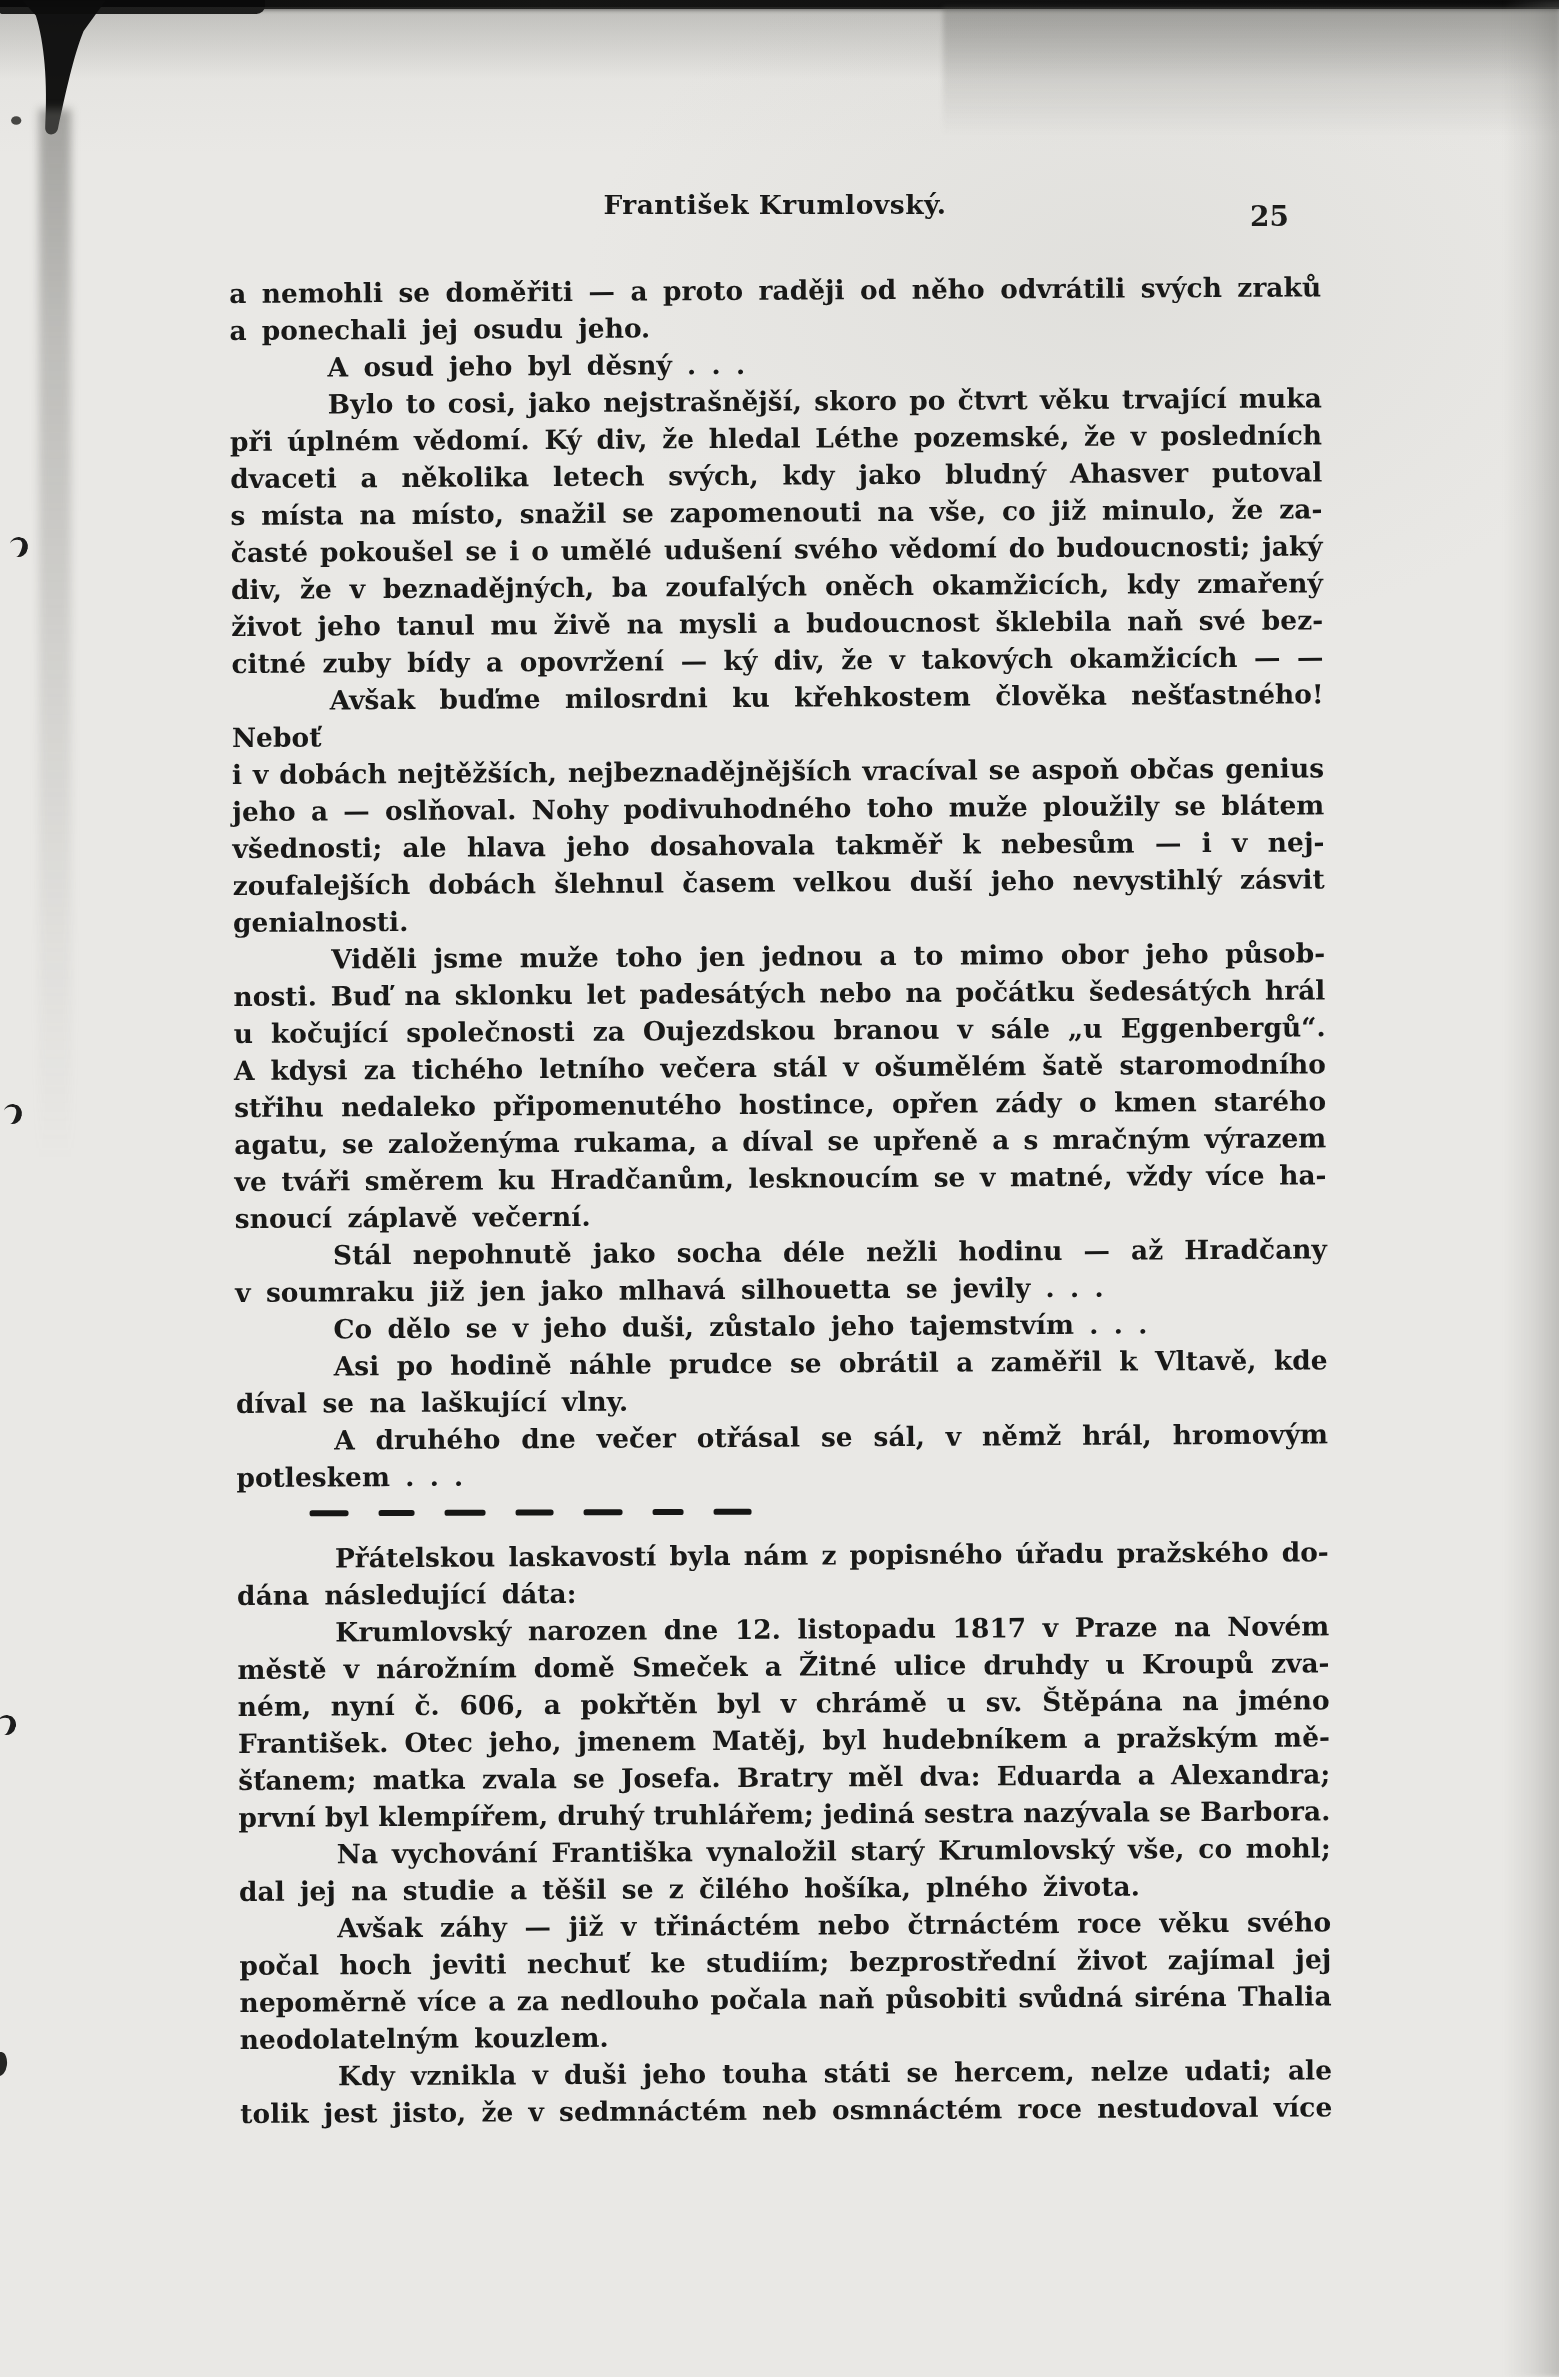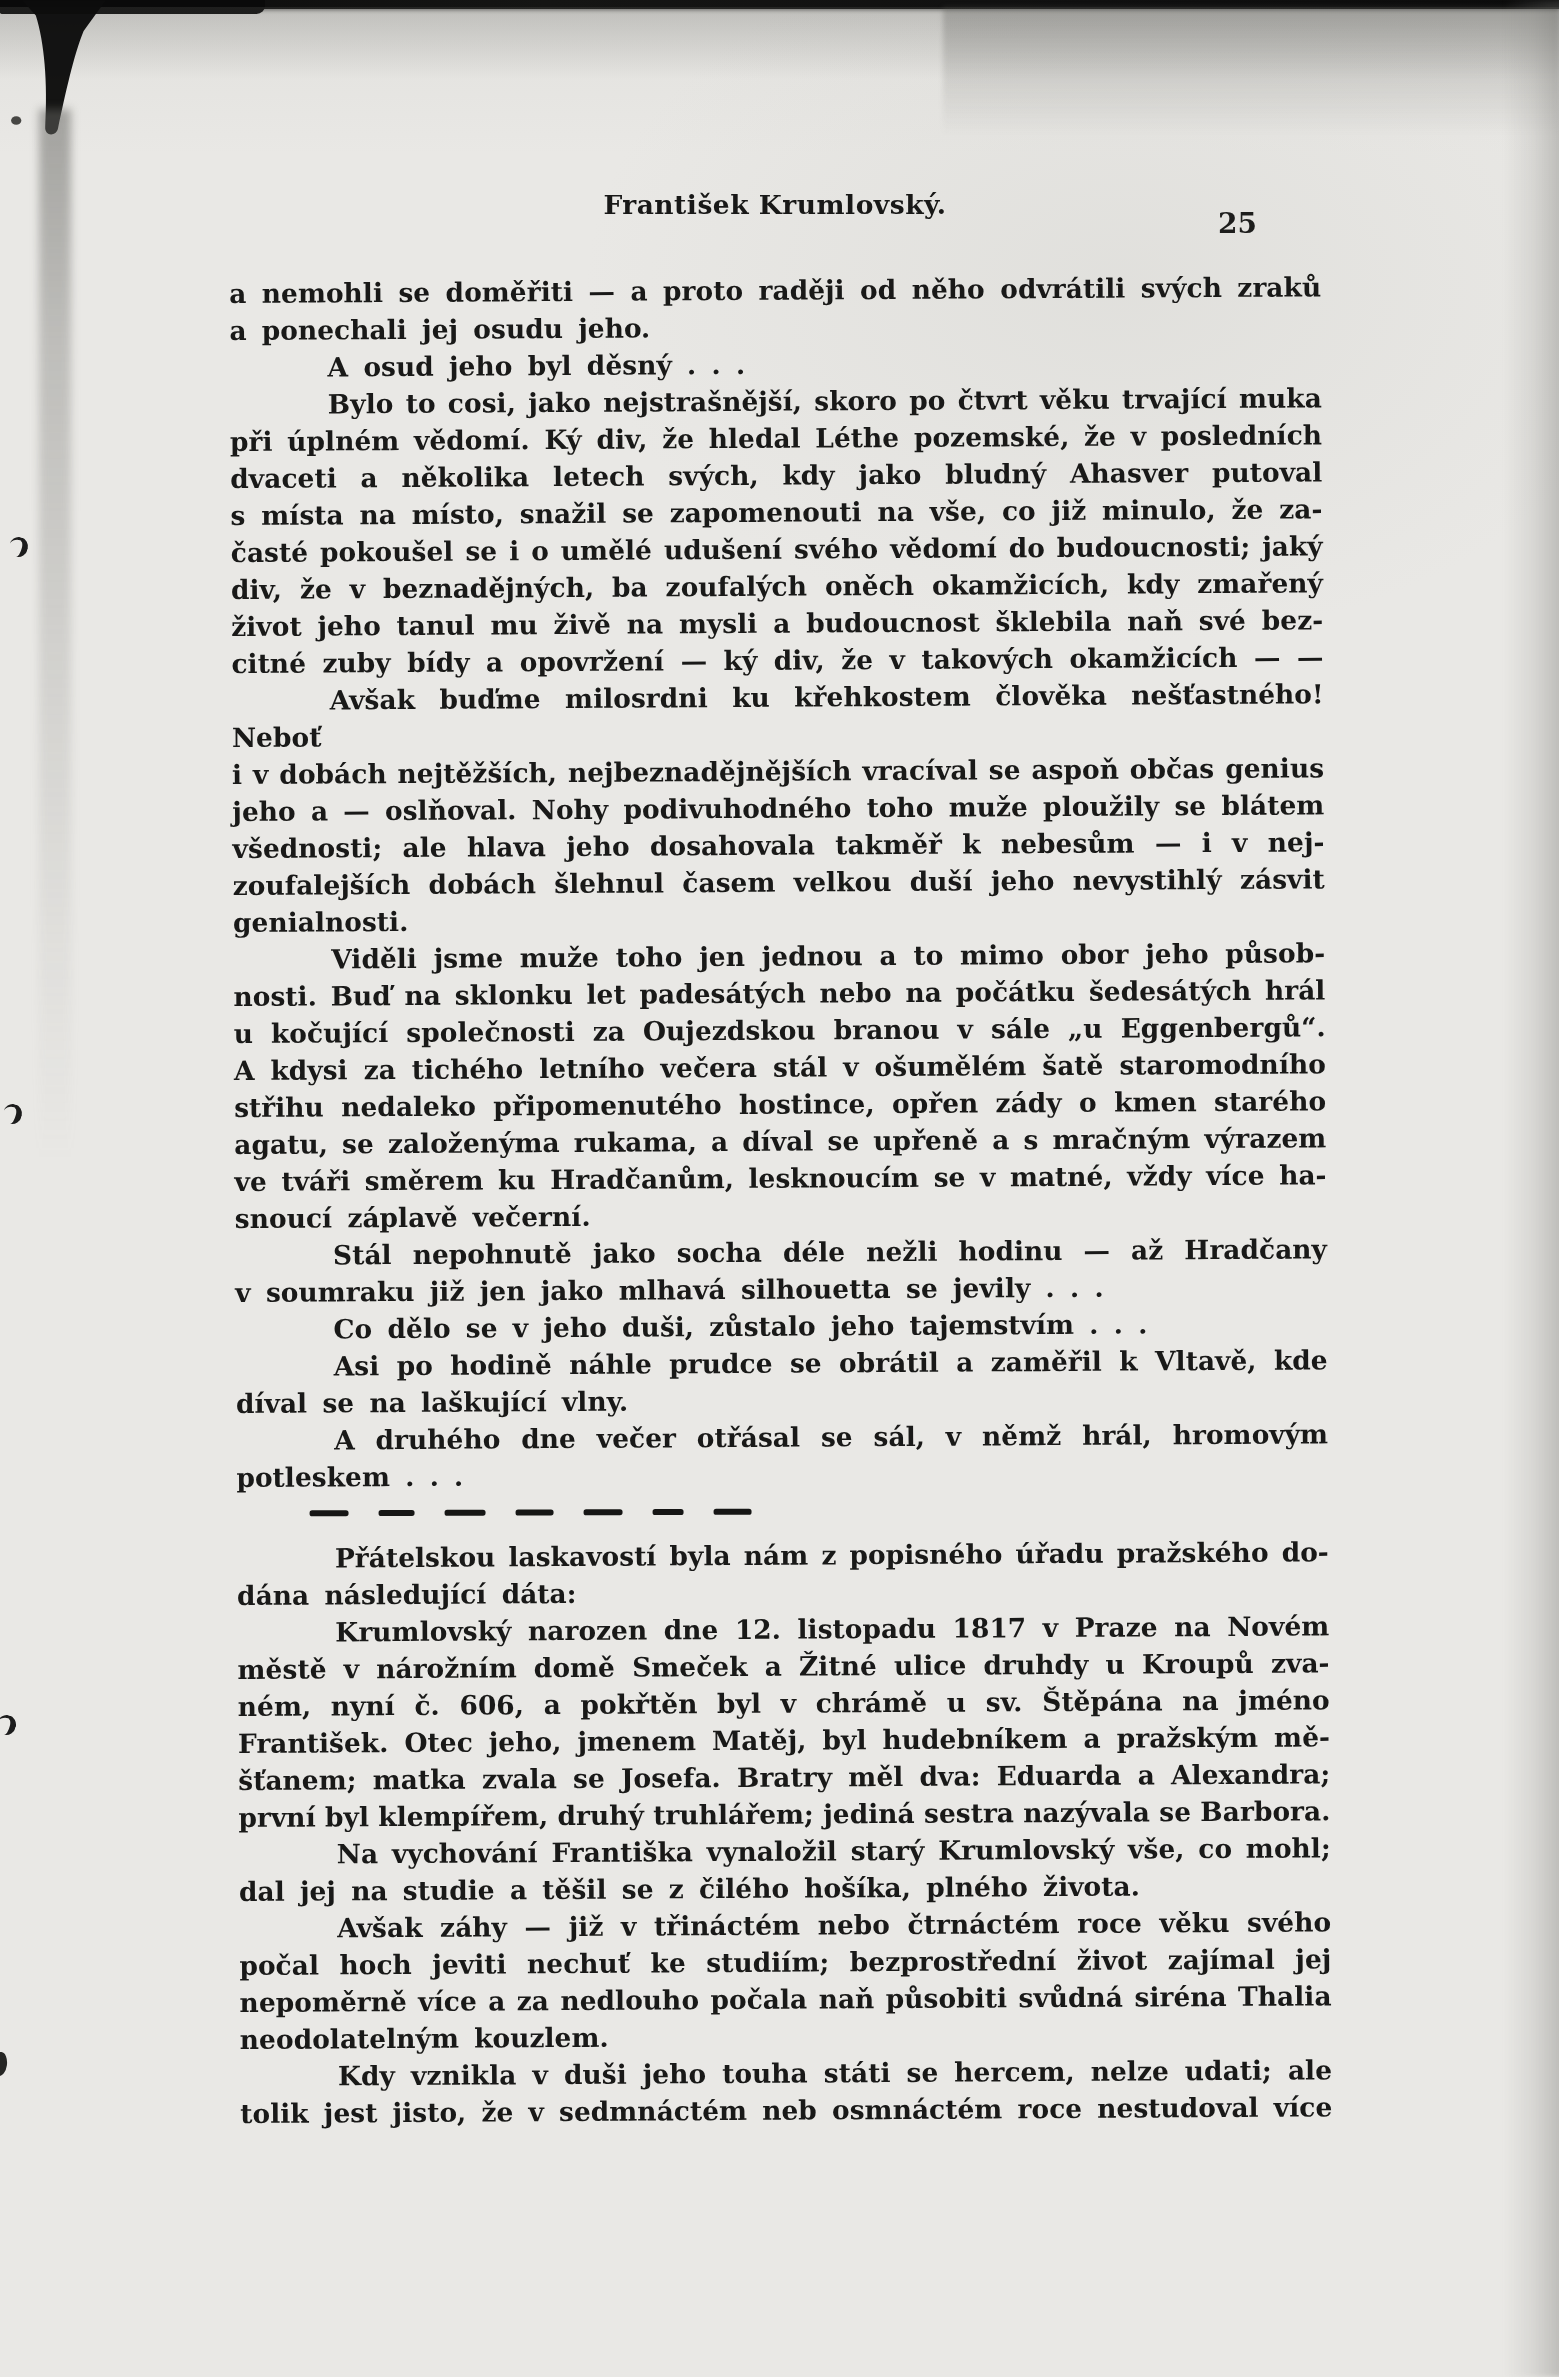--- a/index.html
+++ b/index.html
@@ -64,21 +64,21 @@
 
   
   .running-header {
     position: absolute; left: 229px; top: 189px; width: 1092px; height: 34px;
   }
   .header-title {
     position: absolute; left: 0; width: 100%; text-align: center;
     font-size: 26.5px; font-weight: bold; letter-spacing: 0.5px; color: #181817;
   }
   .page-number {
-    position: absolute; right: 0; top: 18px; width: 103px; text-align: left;
+    position: absolute; right: 0; top: 11px; width: 103px; text-align: center;
     font-size: 28px; font-weight: bold; color: #1d1d1c;
   }
 
   
   .text-column {
     position: absolute; left: 229px; top: 275px; width: 1092px;
     transform: rotate(-0.35deg); transform-origin: 0 0;
     font-size: 26.5px; font-weight: bold; line-height: 37px;
     color: #191918;
   }

